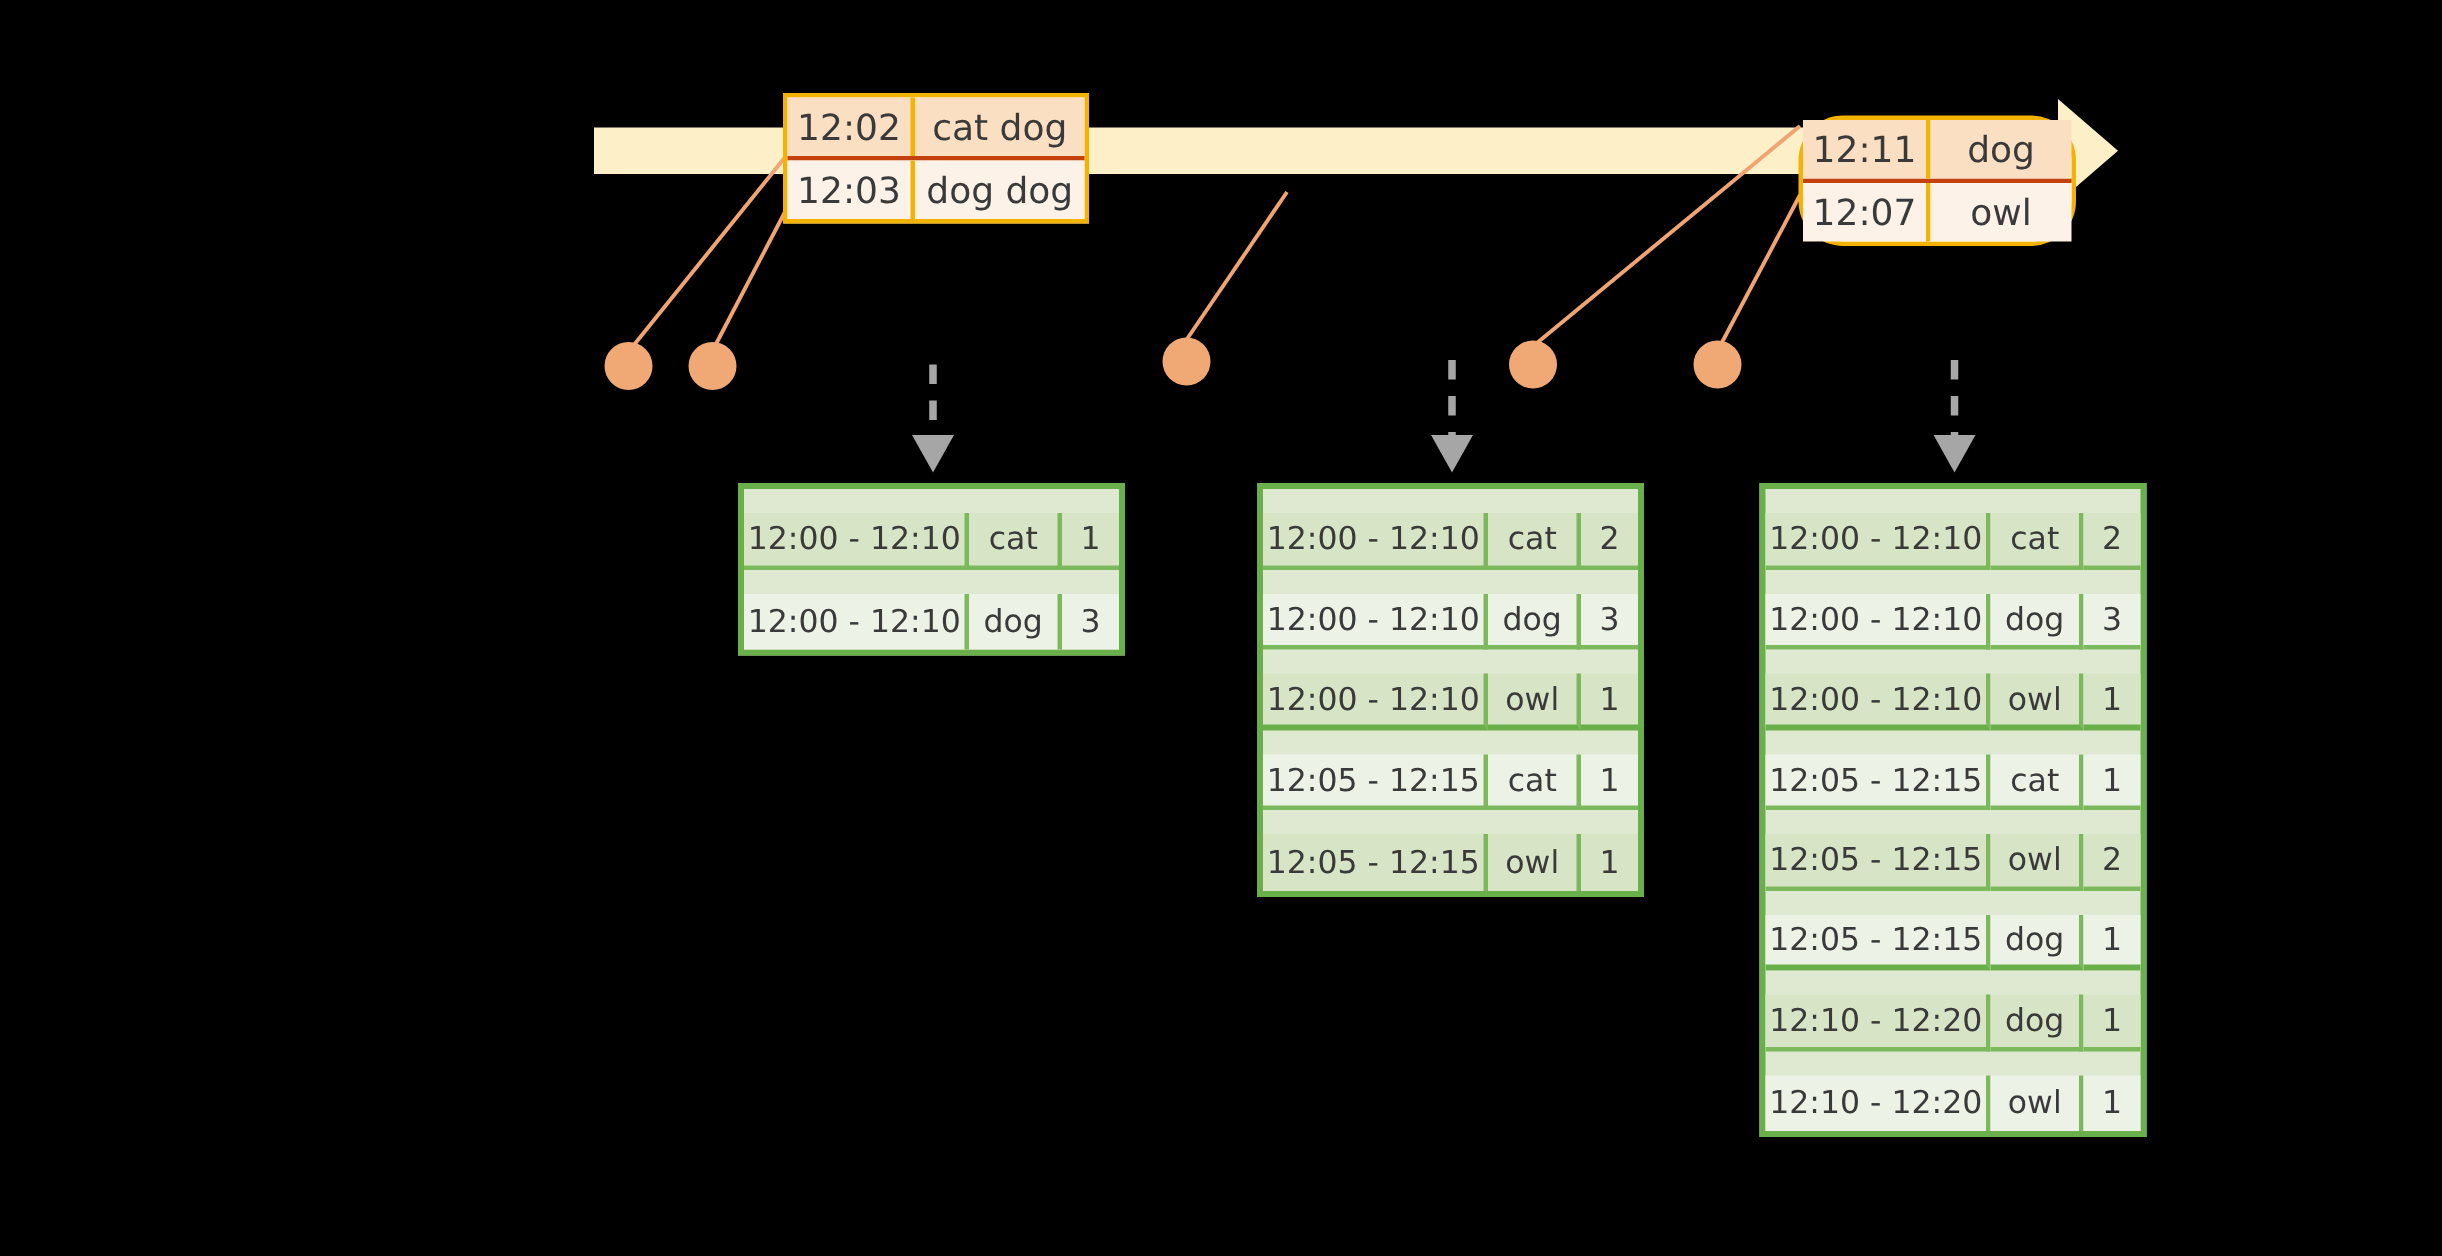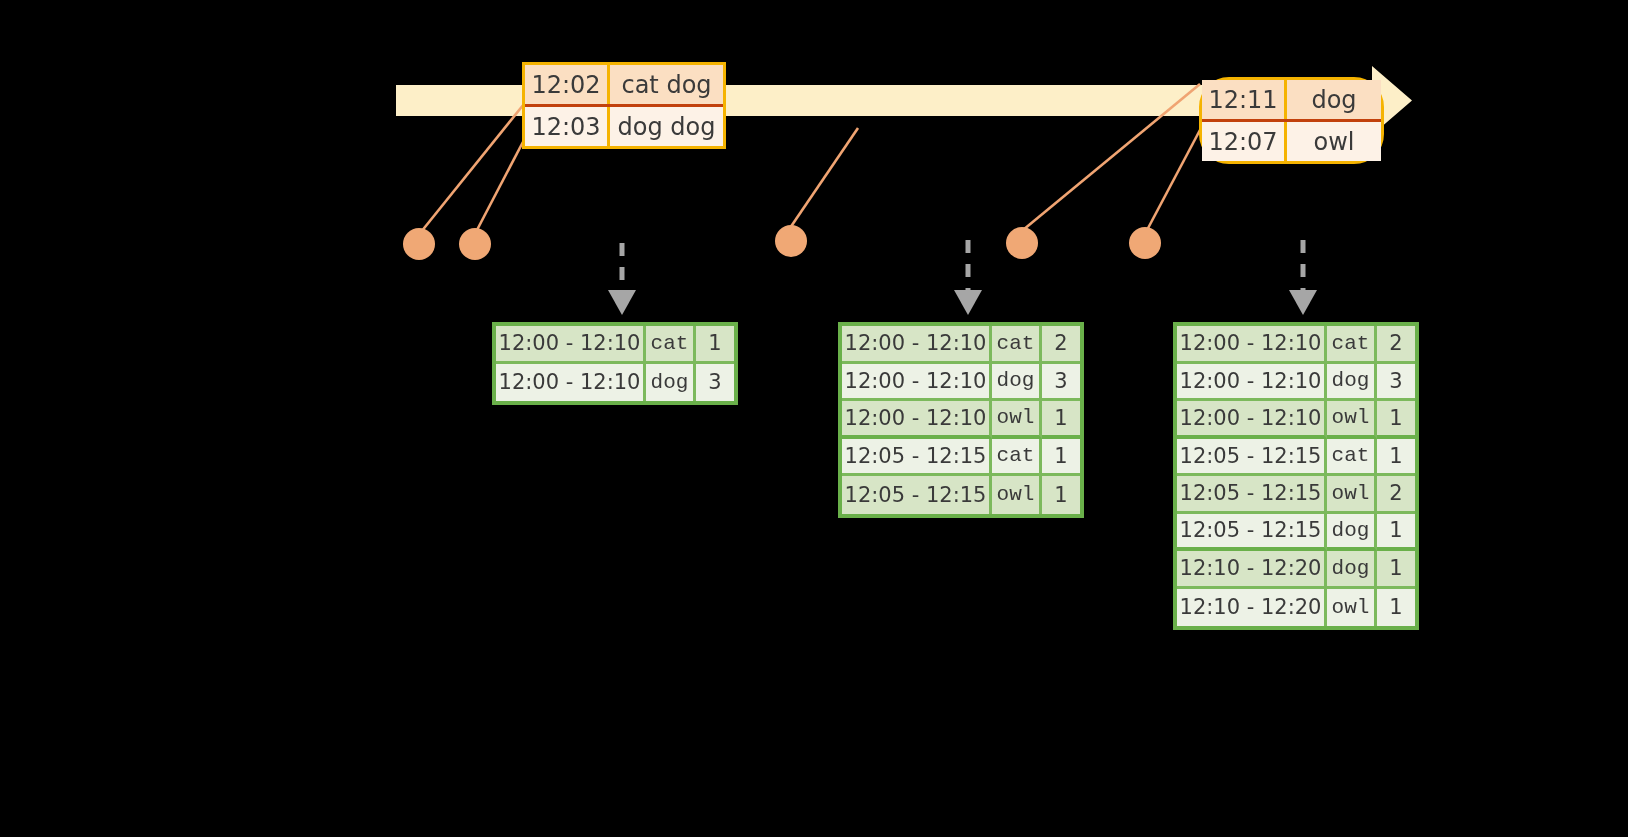--- a/index.html
+++ b/index.html
@@ -45,27 +45,28 @@
   }
   .res-row{display:flex;box-sizing:border-box;}
   .res-cell{
     box-sizing:border-box;
     display:flex;align-items:center;justify-content:center;
     font-size:21px;color:#3a3a3a;
     height:37.5px;
     border-right:3px solid #7cb95c;
     border-bottom:3px solid #7cb95c;
     white-space:nowrap;
+    margin-top:16px;
   }
   .res-cell:last-child{border-right:none;}
   .res-row:last-child .res-cell{border-bottom:none;}
   .res-row.odd .res-cell{background:#d7e5c6;}
   .res-row.even .res-cell{background:#edf2e6;}
   .res-cell.win{width:150px;}
-  .res-cell.key{width:50px;font-family:Liberation Mono, monospace;}
+  .res-cell.key{width:62px;}
   .res-cell.cnt{width:38px;}
 
   
   .res-row.grpsep .res-cell{border-bottom:4px solid #6ab04a;}
 </style>
 </head>
 <body>
 
 <div id="stage">
 

